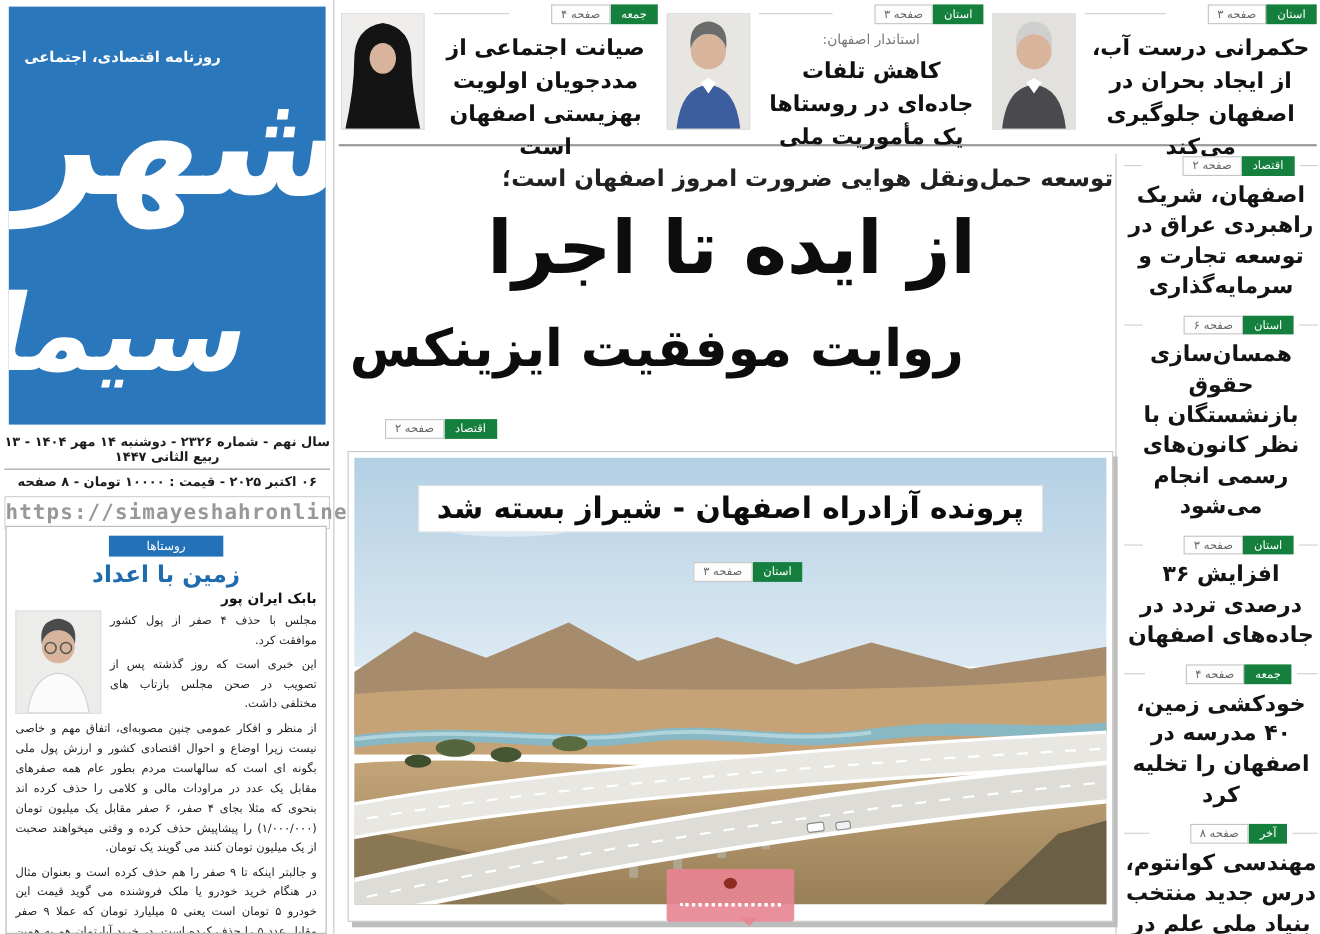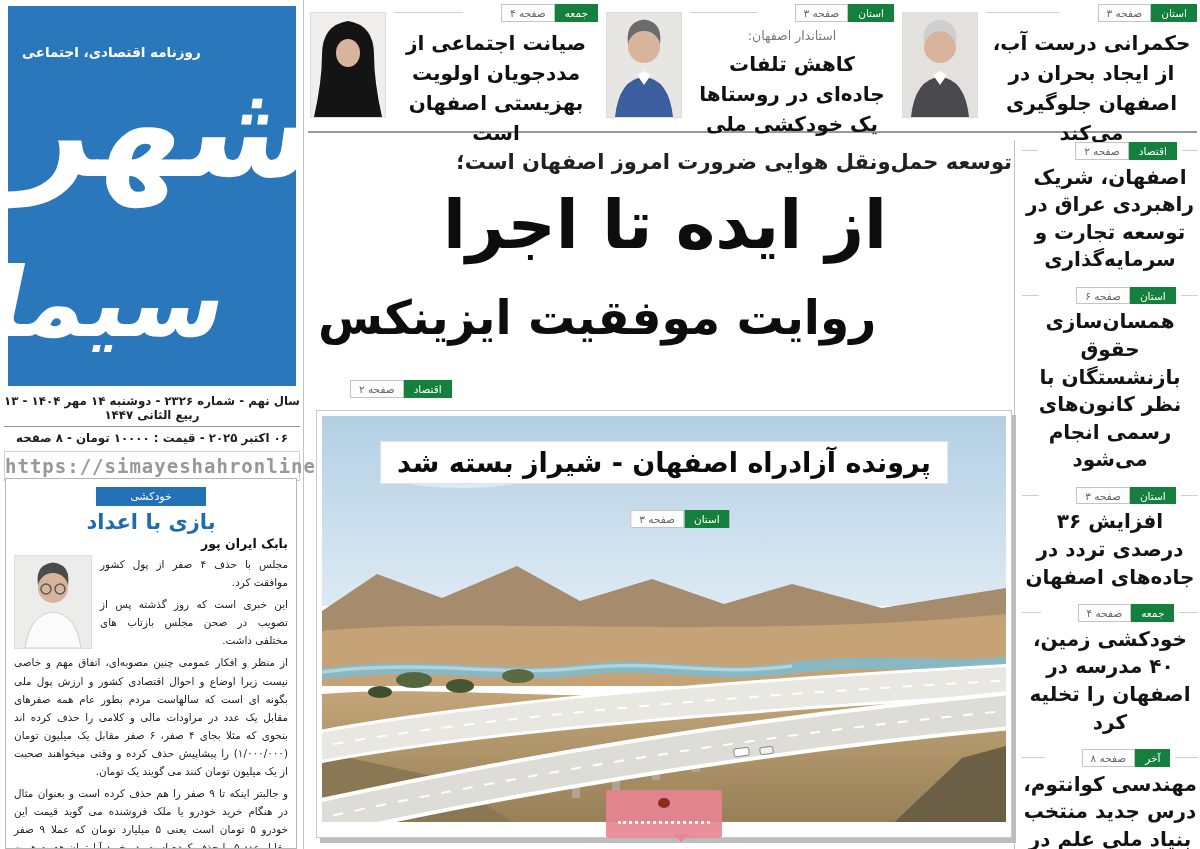--- a/index.html
+++ b/index.html
@@ -103,21 +103,21 @@
   <div class="teaser" style="left:606px;width:288px;">
     <div class="txt">
       <div class="tagrow">
           <span class="tag">
             <span class="sec">استان</span>
             <span class="pg">صفحه ۳</span>
           </span>
           <span class="tr-rule"></span>
         </div>
       <div class="kicker">استاندار اصفهان:</div>
-      <h3>کاهش تلفات جاده‌ای در روستاها یک خودکشی ملی</h3>
+      <h3>کاهش تلفات جاده‌ای در روستاها یک مأموریت ملی</h3>
     </div>
     <div class="portrait">
       <svg width="74" height="104" viewBox="0 0 74 104">
           <rect width="74" height="104" fill="#e8e6e2"></rect>
           <circle cx="37" cy="34" r="16" fill="#d8b49c"></circle>
           <path d="M37,18 a16,16 0 0 1 16,14 q2,-16 -6,-22 q-10,-7 -20,0 q-8,6 -6,22 a16,16 0 0 1 16,-14z" fill="#6b6b6b"></path>
           <path d="M8,104 q4,-38 29,-40 q25,2 29,40z" fill="#3c5e9e"></path>
           <path d="M30,62 l7,10 7,-10 -7,-4z" fill="#fff"></path>
         </svg>
     </div>
@@ -280,22 +280,22 @@
             <span class="sec">آخر</span>
             <span class="pg">صفحه ۸</span>
           </span>
           <span class="tr-rule"></span>
         </div>
       <h4>مهندسی کوانتوم، درس جدید منتخب بنیاد ملی علم در دانشگاه صنعتی اصفهان</h4>
     </div>
   </div>
 
   <div id="editorial">
-    <div class="ed-tag"><span>خودکشی</span></div>
-    <h2>بازی با اعداد</h2>
+    <div class="ed-tag"><span>روستاها</span></div>
+    <h2>زمین با اعداد</h2>
     <div class="author">بابک ایران پور</div>
     <div class="ed-photo">
       <svg width="76" height="92" viewBox="0 0 76 92">
           <rect width="76" height="92" fill="#ececea"></rect>
           <circle cx="38" cy="32" r="15" fill="#d8b49c"></circle>
           <path d="M38,17 a15,15 0 0 1 15,13 q2,-15 -5,-20 q-10,-7 -20,0 q-7,5 -5,20 a15,15 0 0 1 15,-13z" fill="#4b4b4b"></path>
           <circle cx="31" cy="33" r="5" fill="none" stroke="#555" stroke-width="1.4"></circle>
           <circle cx="45" cy="33" r="5" fill="none" stroke="#555" stroke-width="1.4"></circle>
           <path d="M10,92 q5,-34 28,-36 q23,2 28,36z" fill="#fbfbfb" stroke="#cfcfcf"></path>
         </svg>

